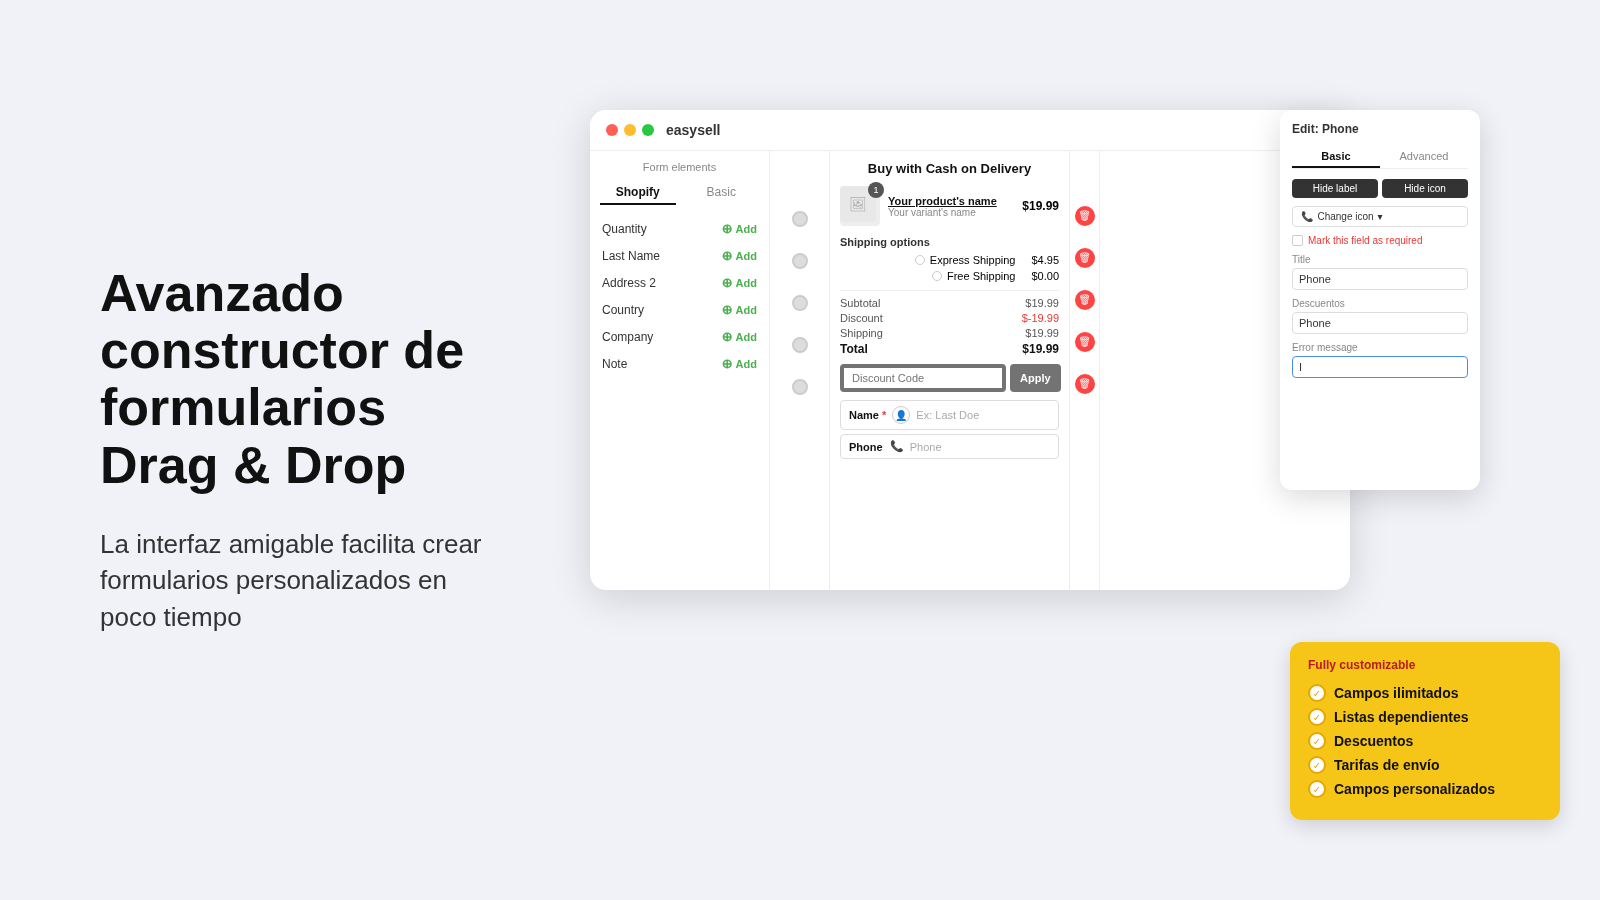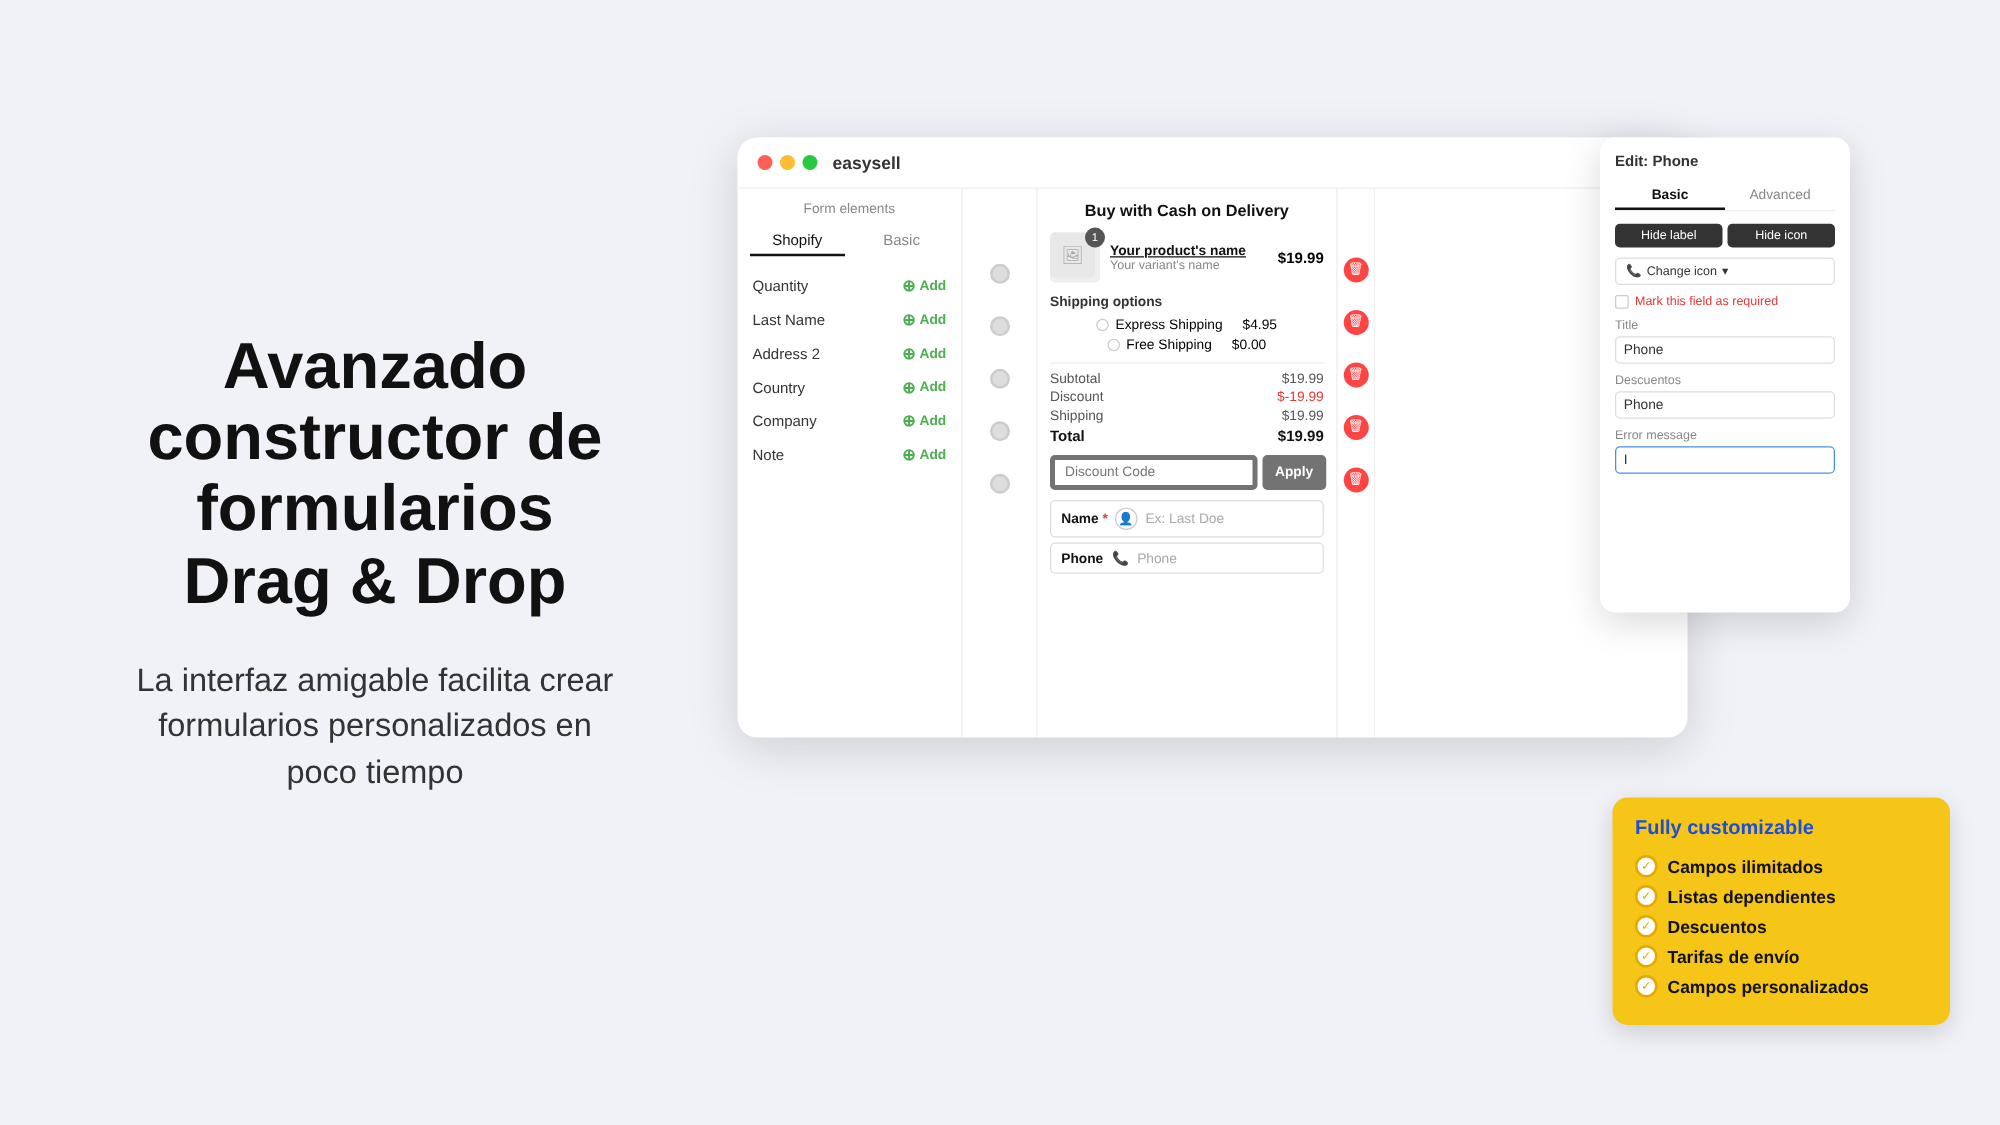--- a/index.html
+++ b/index.html
@@ -10,21 +10,20 @@
       height: 900px;
       overflow: hidden;
       display: flex;
       align-items: center;
     }
 
     .left-section {
       width: 560px;
       padding: 60px 60px 60px 100px;
       flex-shrink: 0;
-      text-align: center;
     }
 
     .hero-title {
       font-size: 52px;
       font-weight: 900;
       line-height: 1.1;
       color: #111;
       margin-bottom: 32px;
     }
 
@@ -121,21 +120,21 @@
       text-align: center;
       font-size: 12px;
       padding: 4px 0;
       cursor: pointer;
       color: #888;
       border-bottom: 2px solid transparent;
     }
 
     .form-tab.active {
       color: #111;
-      font-weight: 400;
+      font-weight: 700;
       border-bottom: 2px solid #111;
     }
 
     .form-item {
       display: flex;
       align-items: center;
       justify-content: space-between;
       padding: 6px 12px;
       font-size: 12px;
       color: #333;
@@ -262,21 +261,21 @@
     .shipping-title {
       font-size: 11px;
       font-weight: 600;
       margin-bottom: 6px;
       color: #333;
     }
 
     .shipping-option {
       display: flex;
       align-items: center;
-      justify-content: center;
+      justify-content: flex-end;
       margin-bottom: 4px;
       gap: 16px;
     }
 
     .shipping-option-left {
       display: flex;
       align-items: center;
       gap: 5px;
     }
 
@@ -511,23 +510,23 @@
       bottom: 80px;
       left: 730px;
       width: 270px;
       background: #f5c518;
       border-radius: 12px;
       padding: 16px 18px;
       box-shadow: 0 6px 20px rgba(0,0,0,0.15);
     }
 
     .yellow-card-title {
-      font-size: 16px;
+      font-size: 12px;
       font-weight: 800;
-      color: #1d4ed8;
+      color: #b91c1c;
       margin-bottom: 12px;
     }
 
     .feature-item {
       display: flex;
       align-items: center;
       gap: 8px;
       margin-bottom: 6px;
     }
 

